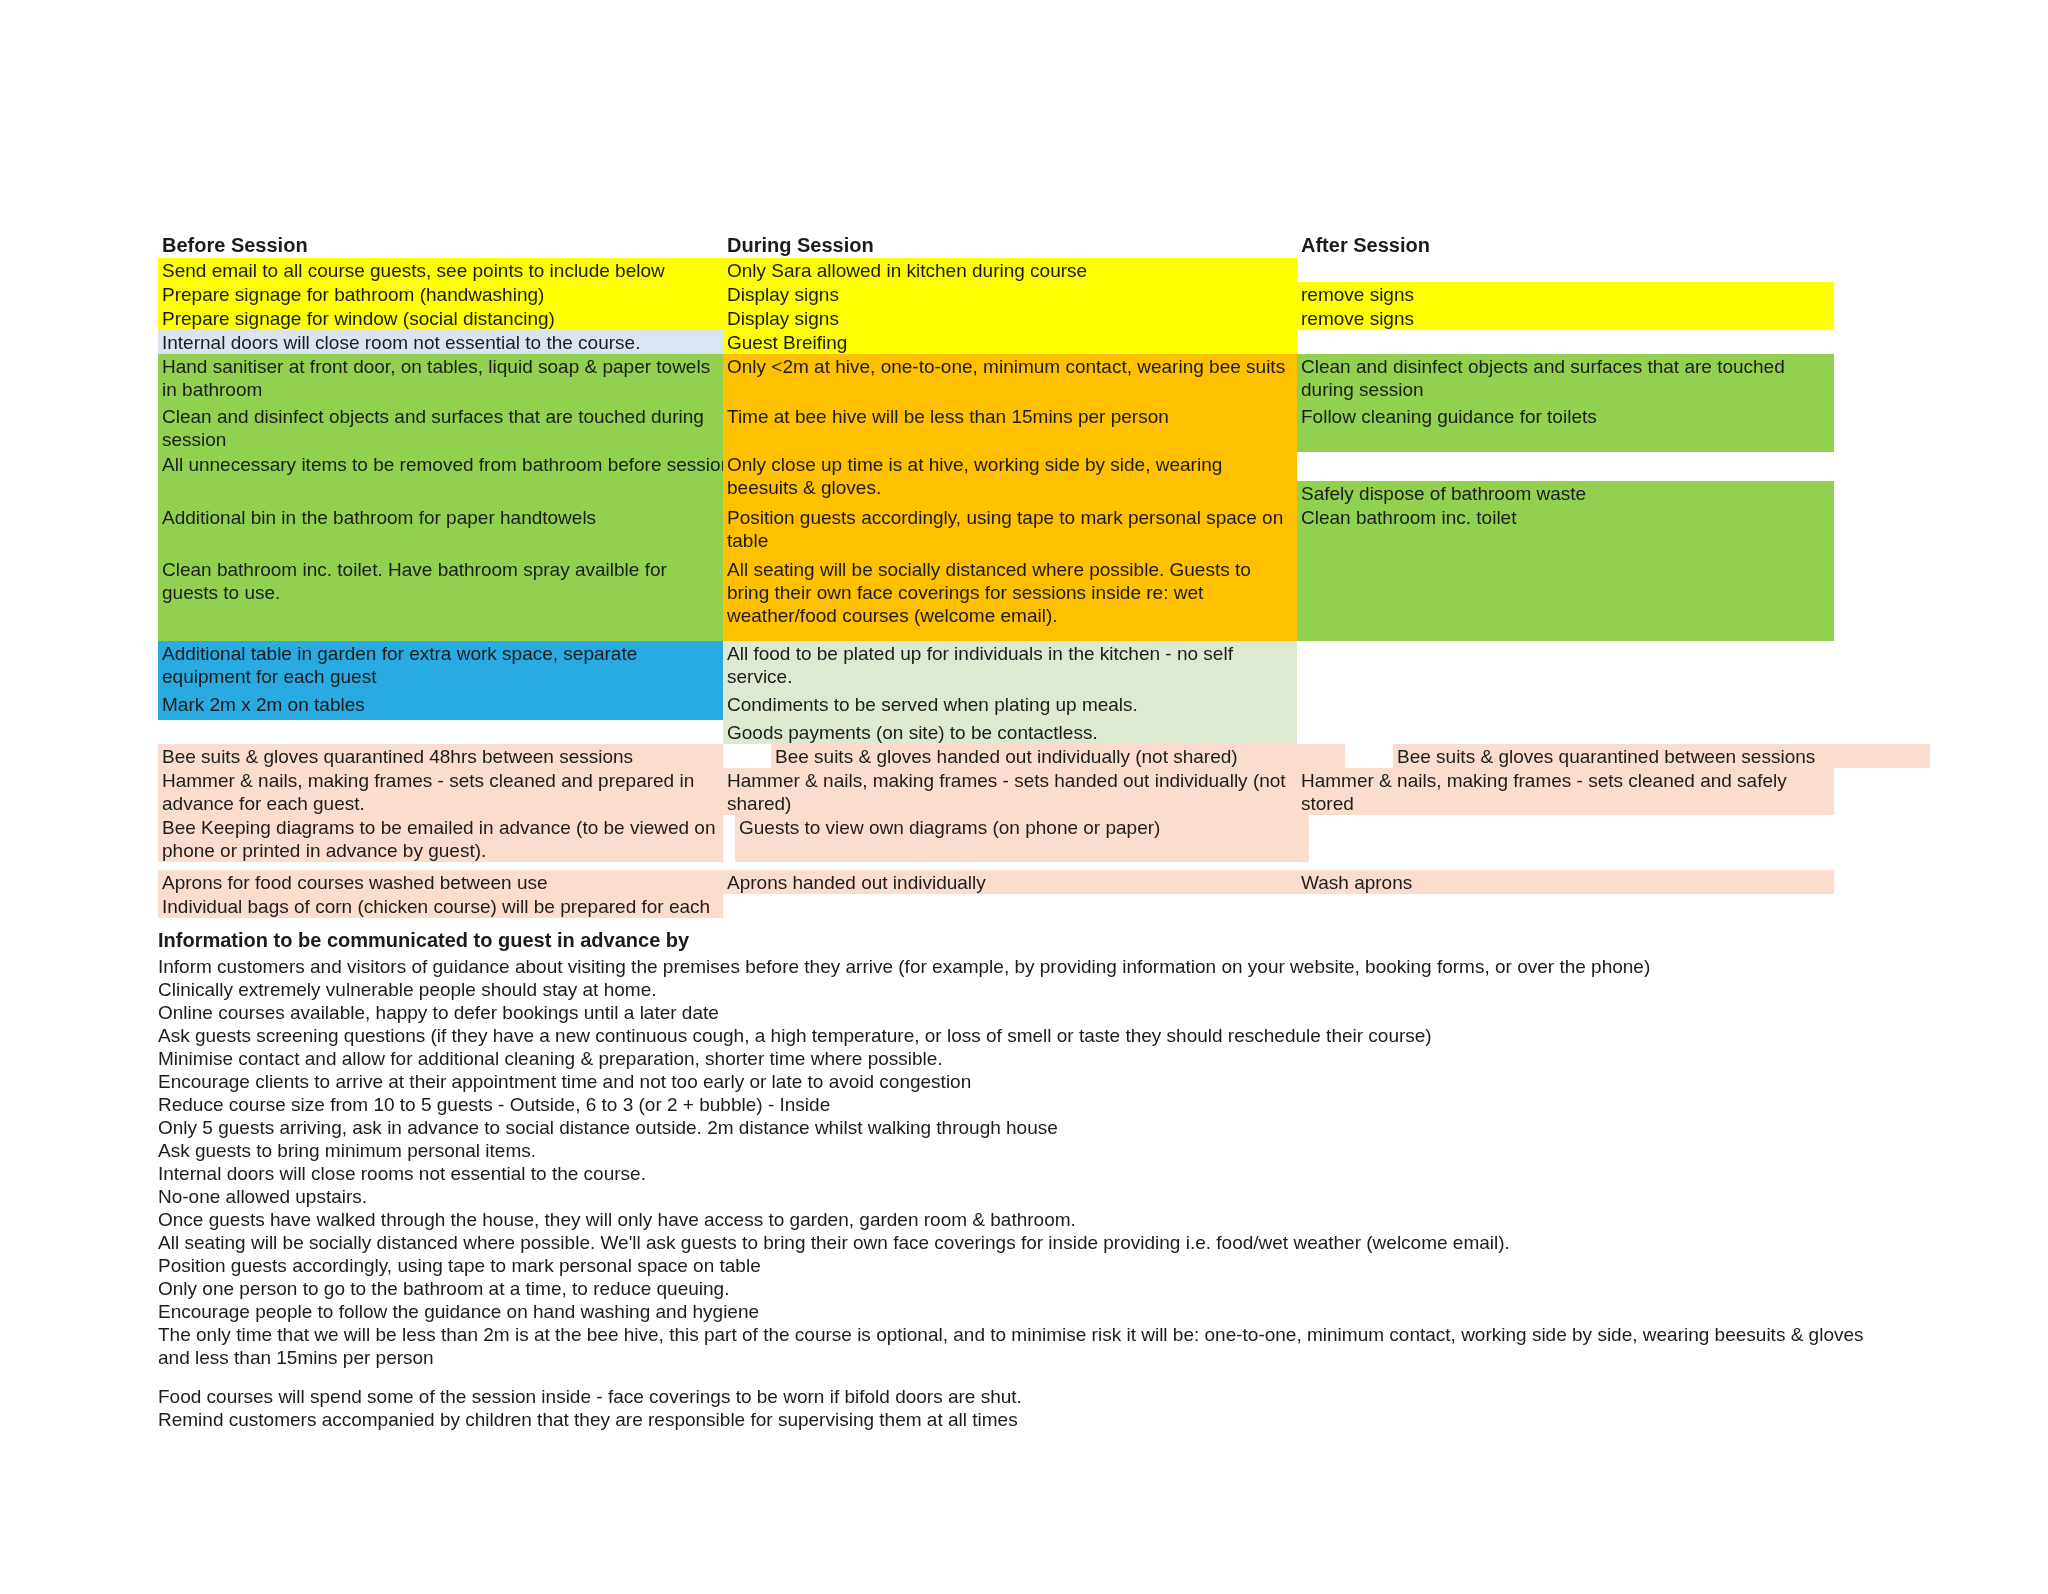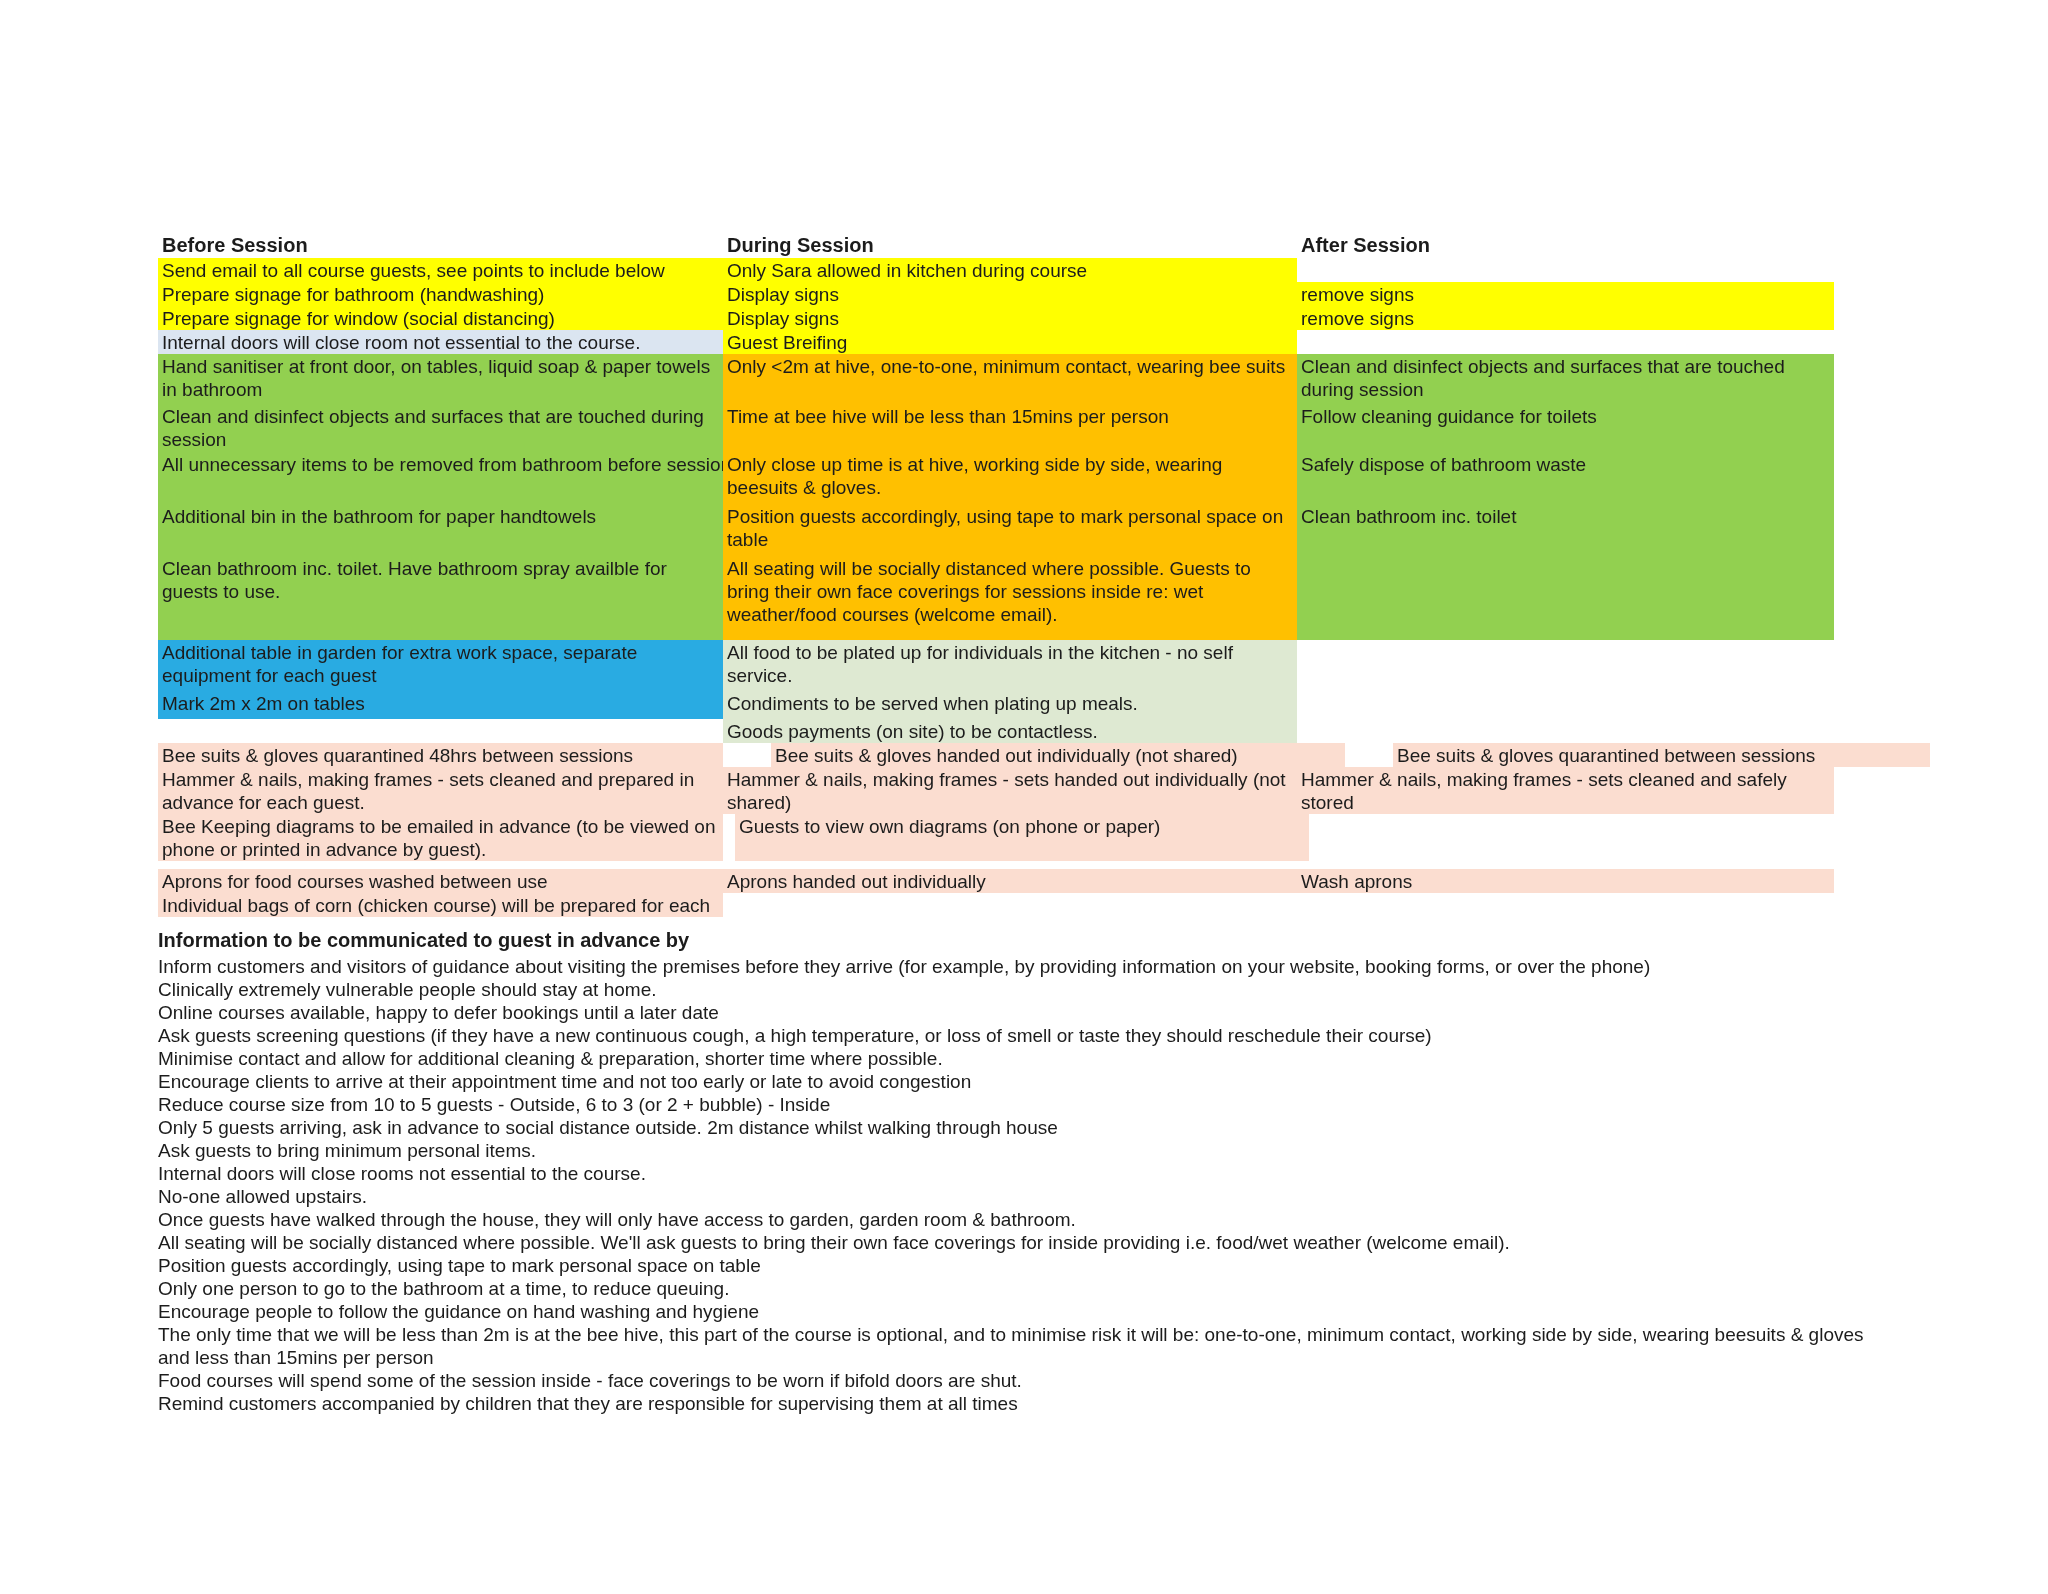--- a/index.html
+++ b/index.html
@@ -24,21 +24,21 @@
   .t-cell {
     font-size:19px; line-height:23px;
     padding:1px 4px 0 4px; box-sizing:border-box;
   }
   .t-cell.nowrap { white-space:nowrap; overflow:hidden; }
   .spacer-row { width:100%; }
 
   .advance { position:absolute; left:158px; top:928px; width:1730px; }
   .advance-title { font-weight:bold; font-size:20px; line-height:24px; margin-bottom:3px; }
   .advance-item { font-size:19px; line-height:23px; }
-  .advance-item.gap-after { }
+  .advance-item.gap-after { margin-bottom:16px; }
 </style>
 </head>
 <body>
 
 <div class="page">
 
 
   <div class="table-wrap">
     <div class="col-heads" id="col-heads">
         <div class="col-head">Before Session</div>
@@ -72,21 +72,21 @@
           <div class="t-cell" style="background: rgb(146, 208, 80);">Clean and disinfect objects and surfaces that are touched during session</div>
         </div>
         <div class="t-row" style="min-height: 48px;">
           <div class="t-cell" style="background: rgb(146, 208, 80);">Clean and disinfect objects and surfaces that are touched during session</div>
           <div class="t-cell" style="background: rgb(255, 192, 0);">Time at bee hive will be less than 15mins per person</div>
           <div class="t-cell" style="background: rgb(146, 208, 80);">Follow cleaning guidance for toilets</div>
         </div>
         <div class="t-row" style="min-height: 52px;">
           <div class="t-cell nowrap" style="background: rgb(146, 208, 80);">All unnecessary items to be removed from bathroom before session</div>
           <div class="t-cell" style="background: rgb(255, 192, 0);">Only close up time is at hive, working side by side, wearing beesuits &amp; gloves.</div>
-          <div class="t-cell" style="background: rgb(146, 208, 80);">Safely dispose of bathroom waste</div>
+          <div class="t-cell" style="background: rgb(146, 208, 80); margin-top: 29px;">Safely dispose of bathroom waste</div>
         </div>
         <div class="t-row" style="min-height: 52px;">
           <div class="t-cell" style="background: rgb(146, 208, 80);">Additional bin in the bathroom for paper handtowels</div>
           <div class="t-cell" style="background: rgb(255, 192, 0);">Position guests accordingly, using tape to mark personal space on table</div>
           <div class="t-cell" style="background: rgb(146, 208, 80);">Clean bathroom inc. toilet</div>
         </div>
         <div class="t-row" style="min-height: 84px;">
           <div class="t-cell" style="background: rgb(146, 208, 80);">Clean bathroom inc. toilet. Have bathroom spray availble for guests to use.</div>
           <div class="t-cell" style="background: rgb(255, 192, 0);">All seating will be socially distanced where possible. Guests to bring their own face coverings for sessions inside re: wet weather/food courses (welcome email).</div>
           <div class="t-cell" style="background: rgb(146, 208, 80);"></div>

